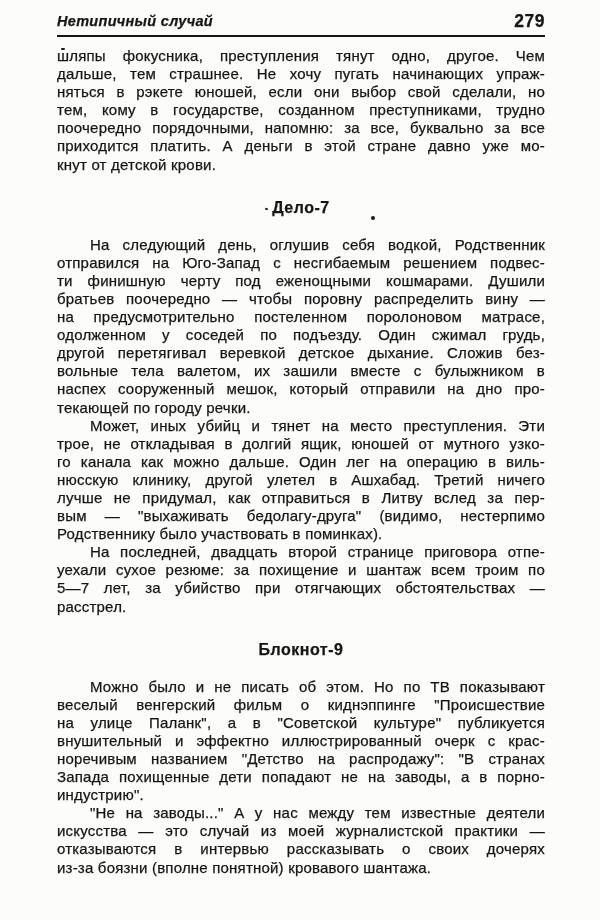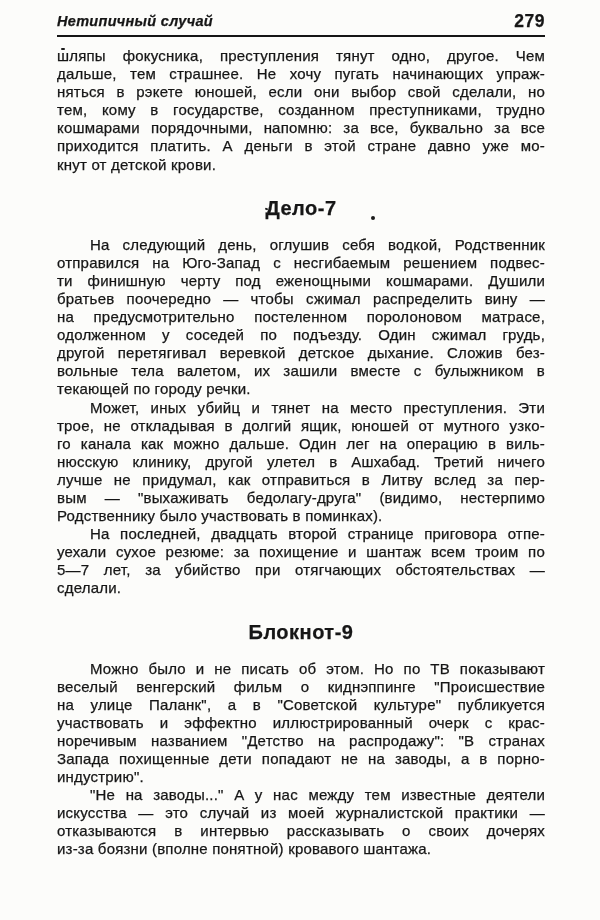--- a/index.html
+++ b/index.html
@@ -47,21 +47,21 @@
     line-height: 18.1px;
     letter-spacing: 0.2px;
     text-align: justify;
     text-align-last: justify;
     white-space: normal;
   }
   .line.last { text-align-last: left; }
   .line.indent { padding-left: 33px; }
   .heading {
     font-weight: bold;
-    font-size: 20px;
+    font-size: 16px;
     letter-spacing: 0.5px;
     text-align: center;
     line-height: 20px;
     margin: 24px 0 18px 0;
   }
   
   .speck {
     position: absolute;
     background: #1b1b1b;
     border-radius: 50%;
@@ -80,57 +80,58 @@
       <span class="running-title">Нетипичный случай</span>
       <span class="page-number">279</span>
     </div>
 
     <div class="page-body">
         <div class="paragraph">
           <div class="line">шляпы фокусника, преступления тянут одно, другое. Чем</div>
           <div class="line">дальше, тем страшнее. Не хочу пугать начинающих упраж-</div>
           <div class="line">няться в рэкете юношей, если они выбор свой сделали, но</div>
           <div class="line">тем, кому в государстве, созданном преступниками, трудно</div>
-          <div class="line">кошмарами порядочными, напомню: за все, буквально за все</div>
+          <div class="line">поочередно порядочными, напомню: за все, буквально за все</div>
           <div class="line">приходится платить. А деньги в этой стране давно уже мо-</div>
           <div class="line last">кнут от детской крови.</div>
         </div>
         <div class="heading">Дело-7</div>
         <div class="paragraph">
           <div class="line indent">На следующий день, оглушив себя водкой, Родственник</div>
           <div class="line">отправился на Юго-Запад с несгибаемым решением подвес-</div>
           <div class="line">ти финишную черту под еженощными кошмарами. Душили</div>
-          <div class="line">братьев поочередно — чтобы сжимал распределить вину —</div>
+          <div class="line">братьев поочередно — чтобы поровну распределить вину —</div>
           <div class="line">на предусмотрительно постеленном поролоновом матрасе,</div>
           <div class="line">одолженном у соседей по подъезду. Один сжимал грудь,</div>
           <div class="line">другой перетягивал веревкой детское дыхание. Сложив без-</div>
           <div class="line">вольные тела валетом, их зашили вместе с булыжником в</div>
+          <div class="line">наспех сооруженный мешок, который отправили на дно про-</div>
           <div class="line last">текающей по городу речки.</div>
         </div>
         <div class="paragraph">
           <div class="line indent">Может, иных убийц и тянет на место преступления. Эти</div>
           <div class="line">трое, не откладывая в долгий ящик, юношей от мутного узко-</div>
           <div class="line">го канала как можно дальше. Один лег на операцию в виль-</div>
           <div class="line">нюсскую клинику, другой улетел в Ашхабад. Третий ничего</div>
           <div class="line">лучше не придумал, как отправиться в Литву вслед за пер-</div>
           <div class="line">вым — "выхаживать бедолагу-друга" (видимо, нестерпимо</div>
           <div class="line last">Родственнику было участвовать в поминках).</div>
         </div>
         <div class="paragraph">
           <div class="line indent">На последней, двадцать второй странице приговора отпе-</div>
           <div class="line">уехали сухое резюме: за похищение и шантаж всем троим по</div>
           <div class="line">5—7 лет, за убийство при отягчающих обстоятельствах —</div>
-          <div class="line last">сделали.</div>
+          <div class="line last">расстрел.</div>
         </div>
         <div class="heading">Блокнот-9</div>
         <div class="paragraph">
           <div class="line indent">Можно было и не писать об этом. Но по ТВ показывают</div>
           <div class="line">веселый венгерский фильм о киднэппинге "Происшествие</div>
           <div class="line">на улице Паланк", а в "Советской культуре" публикуется</div>
-          <div class="line">участвовать и эффектно иллюстрированный очерк с крас-</div>
+          <div class="line">внушительный и эффектно иллюстрированный очерк с крас-</div>
           <div class="line">норечивым названием "Детство на распродажу": "В странах</div>
           <div class="line">Запада похищенные дети попадают не на заводы, а в порно-</div>
           <div class="line last">индустрию".</div>
         </div>
         <div class="paragraph">
           <div class="line indent">"Не на заводы..." А у нас между тем известные деятели</div>
           <div class="line">искусства — это случай из моей журналистской практики —</div>
           <div class="line">отказываются в интервью рассказывать о своих дочерях</div>
           <div class="line last">из-за боязни (вполне понятной) кровавого шантажа.</div>
         </div>

